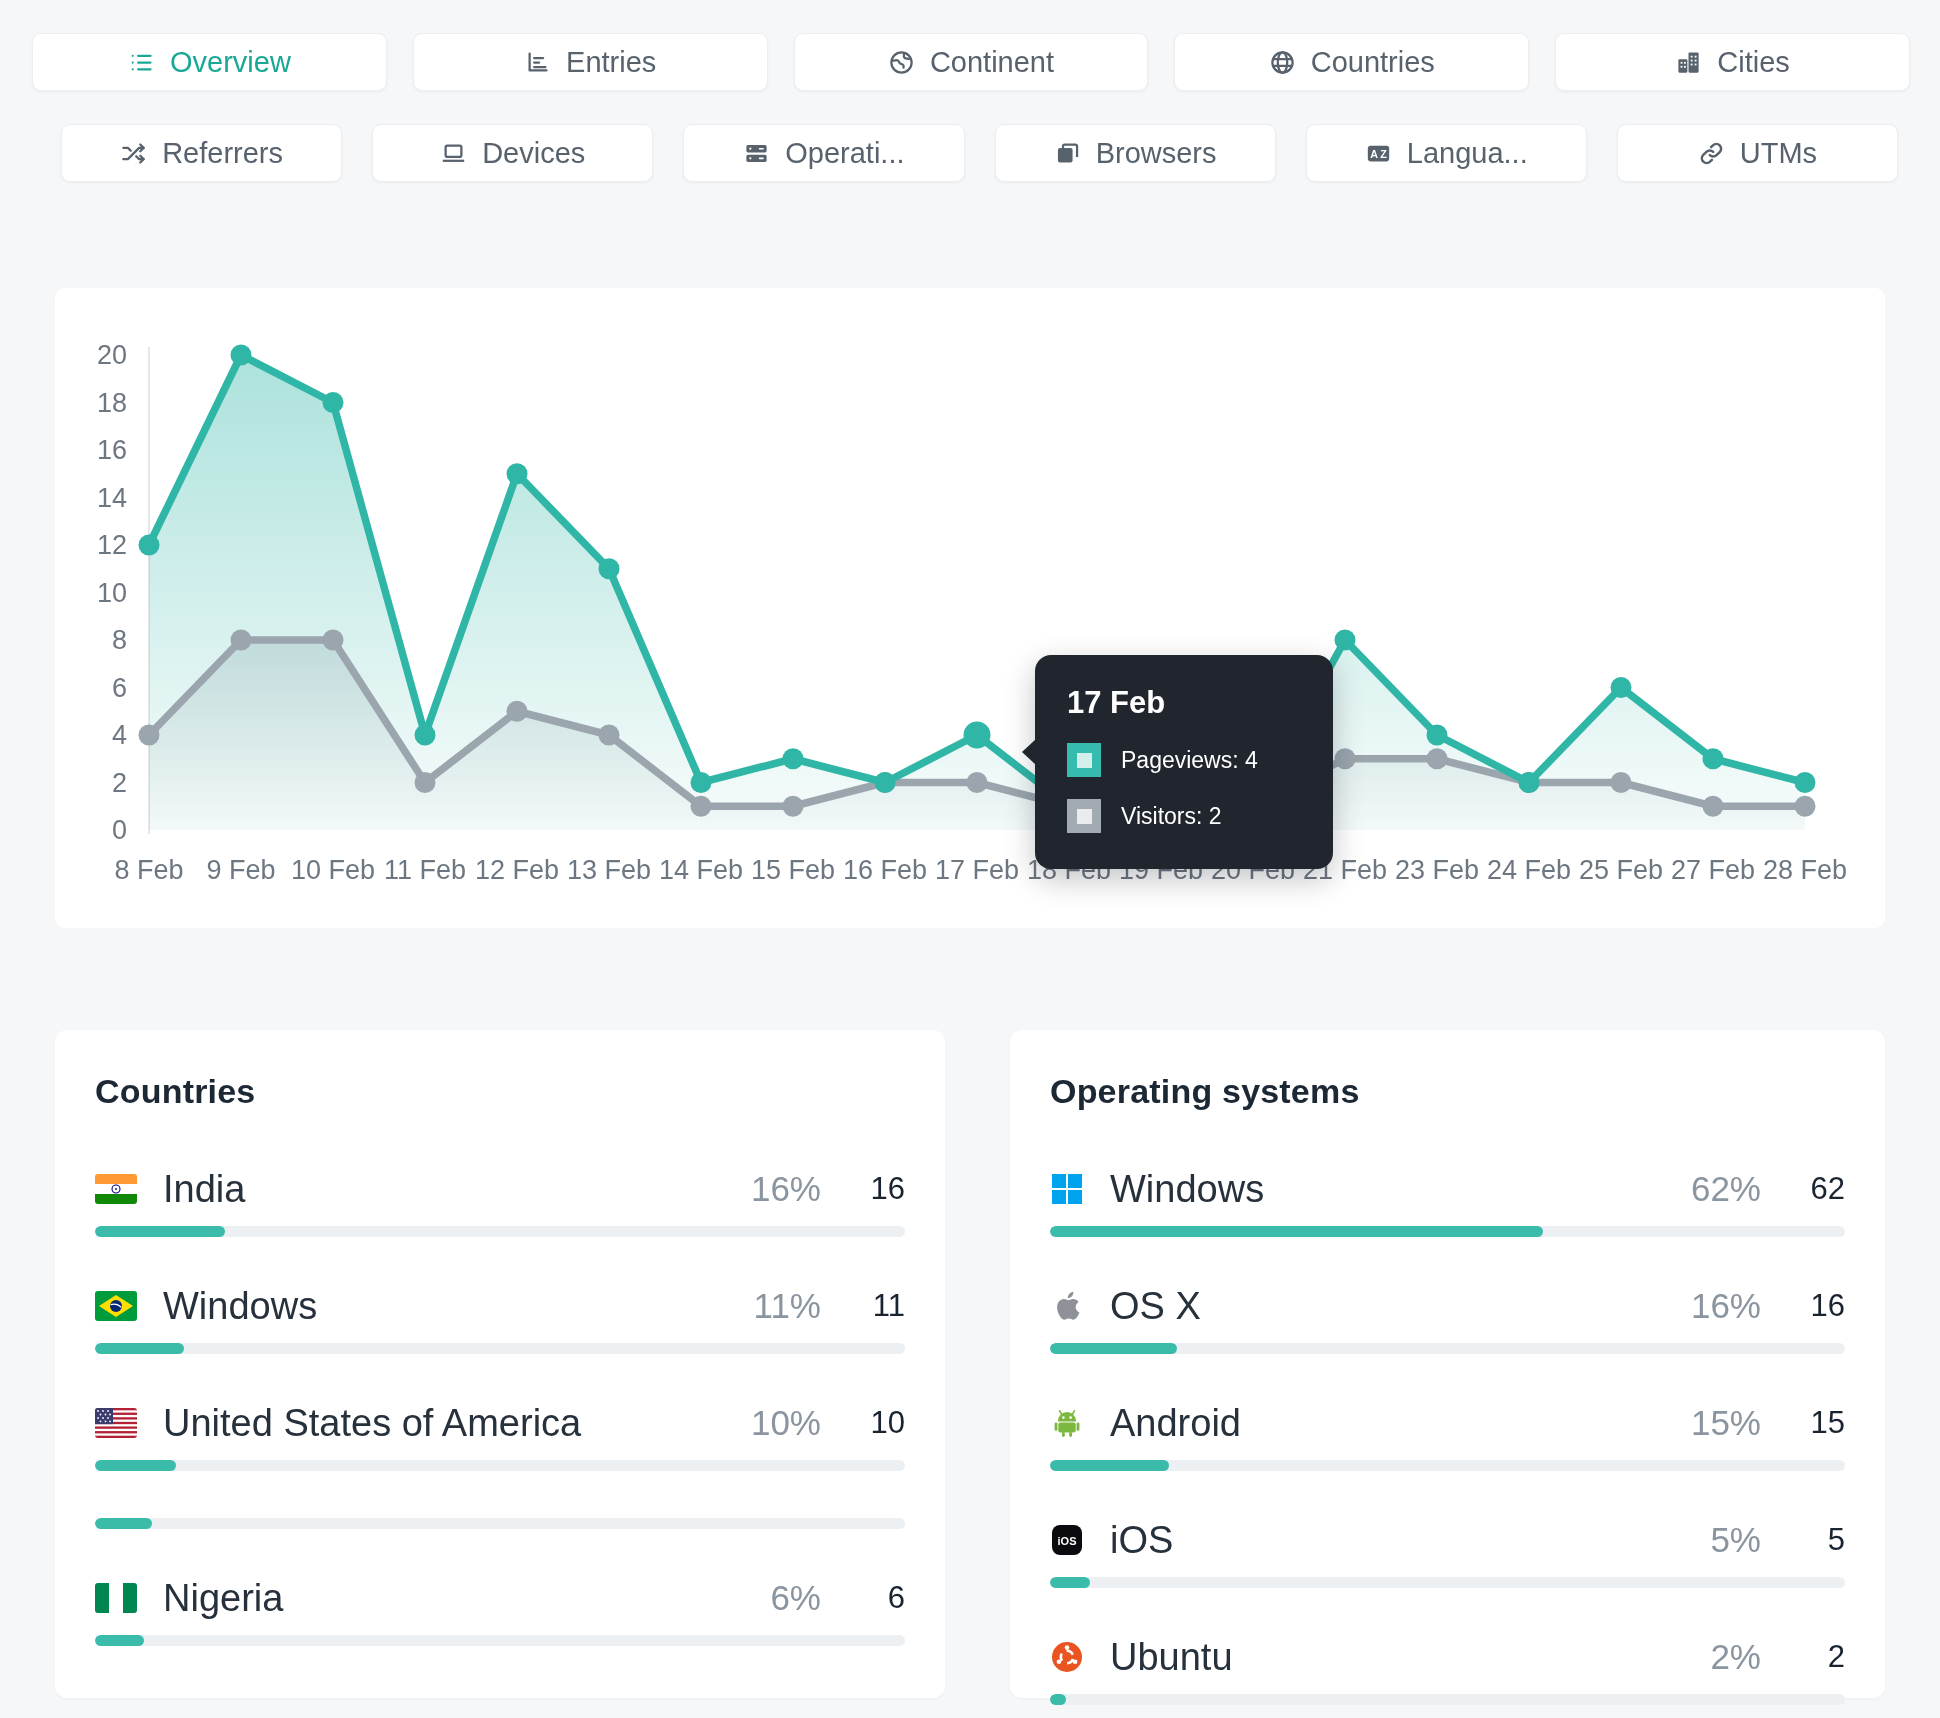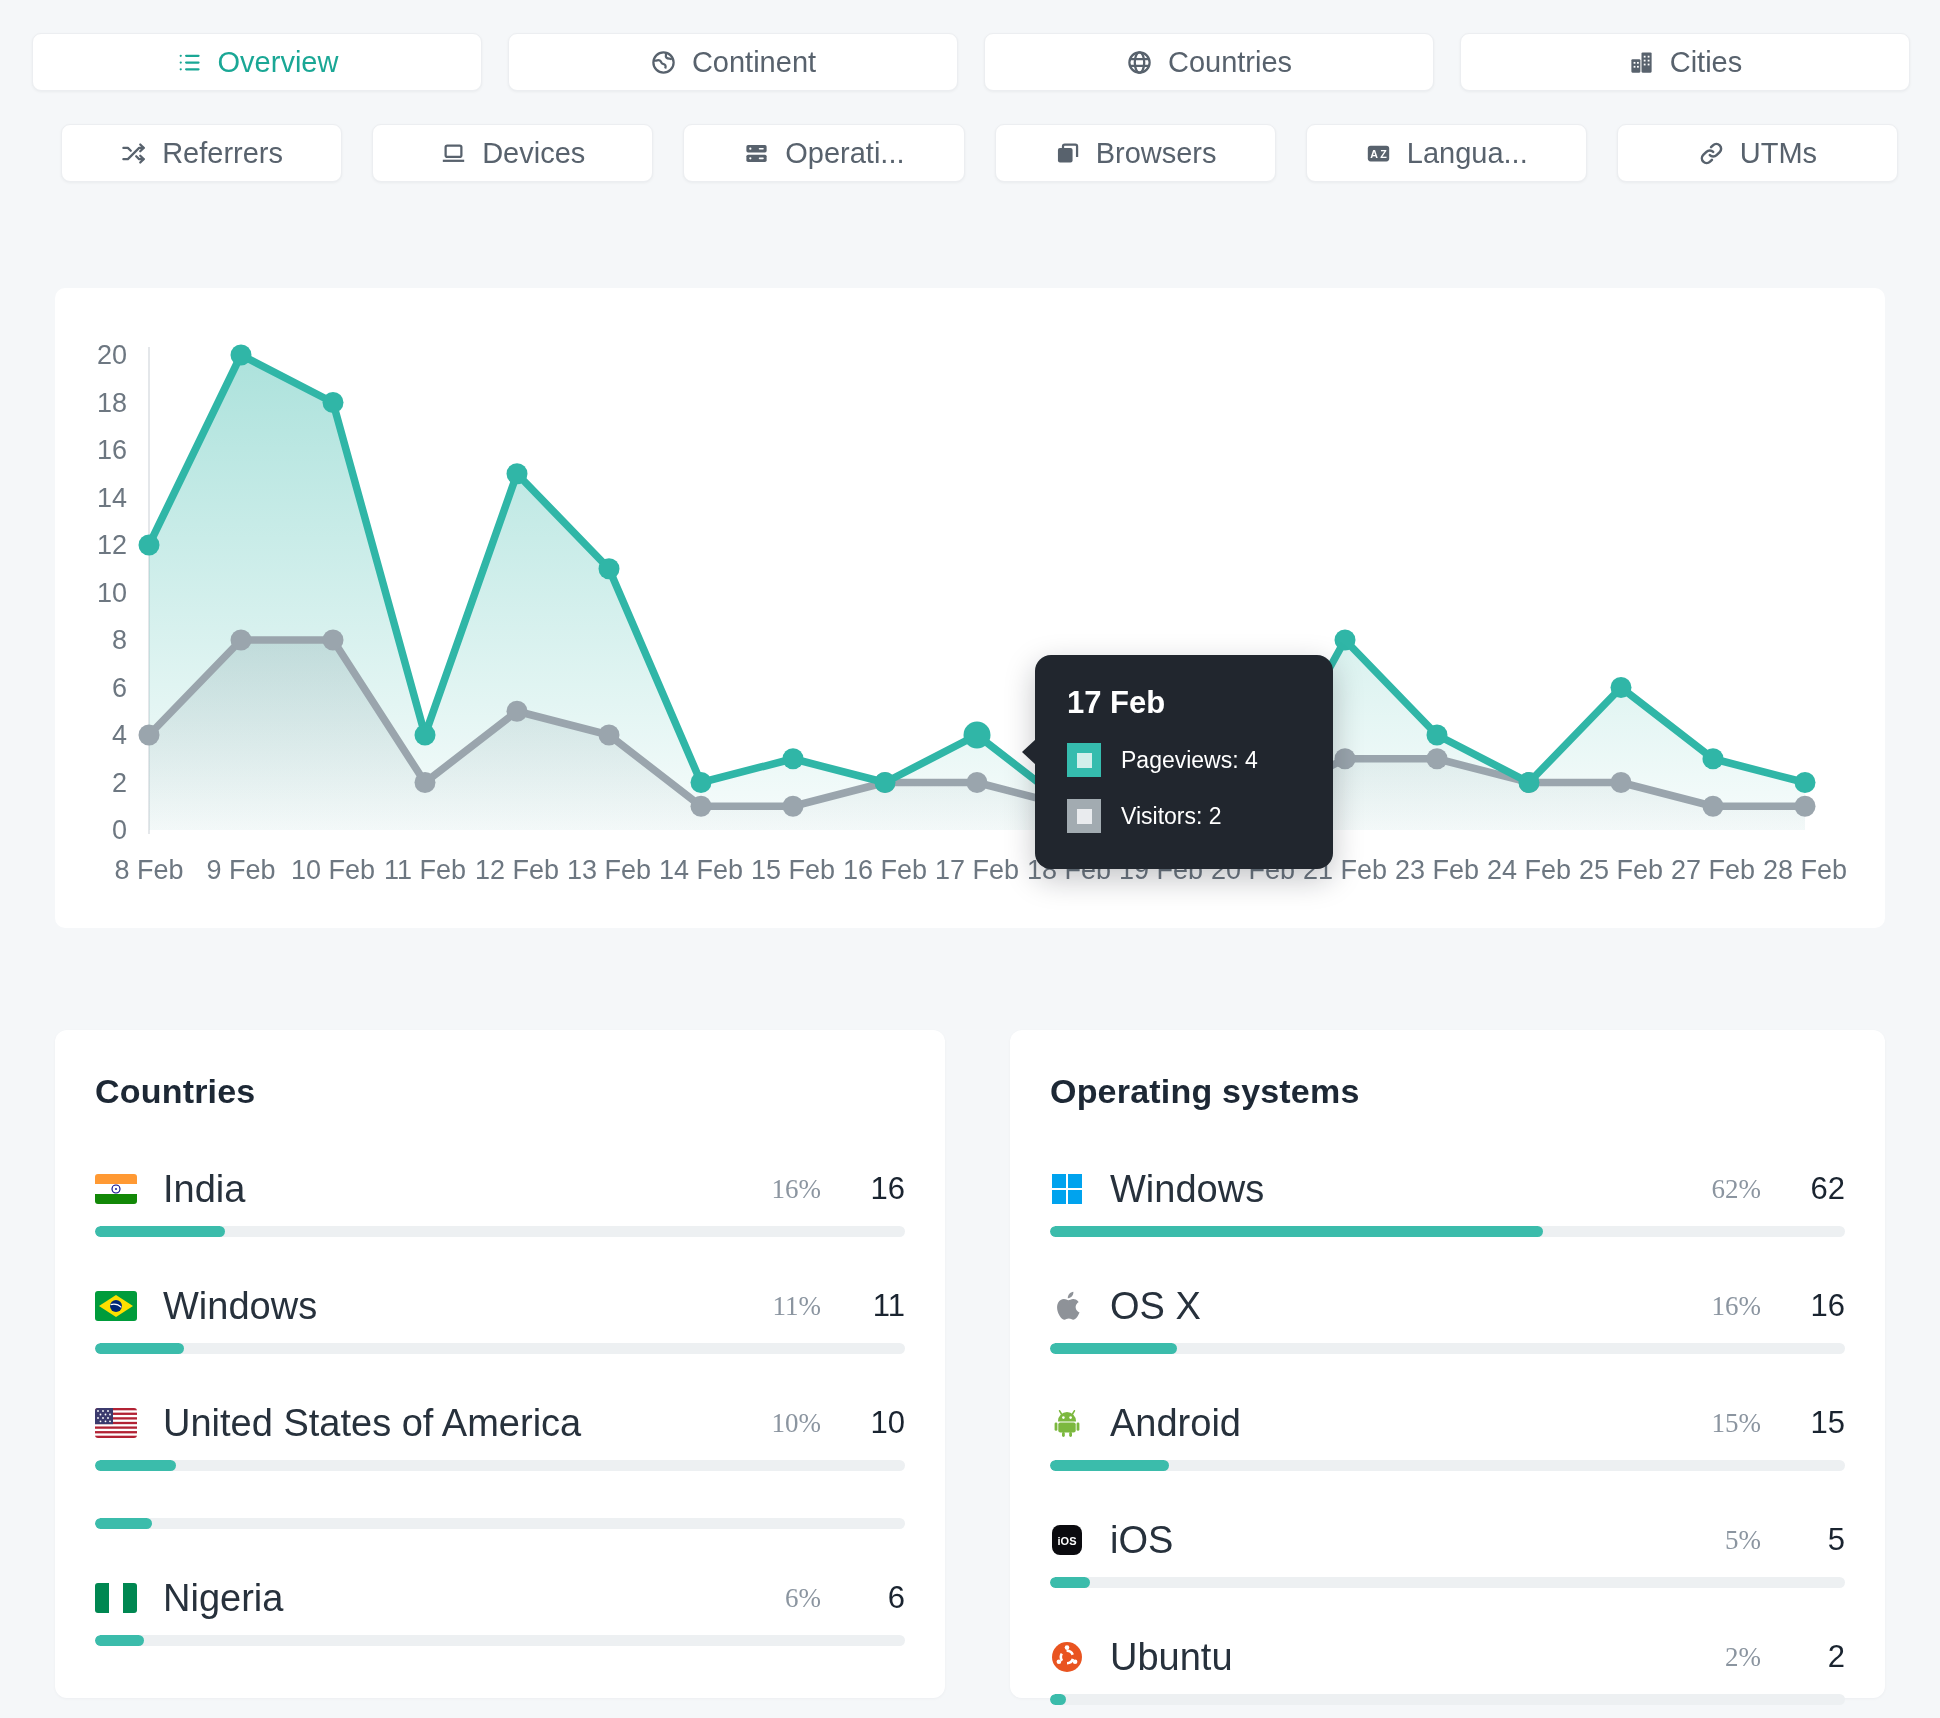--- a/index.html
+++ b/index.html
@@ -62,21 +62,21 @@
   #panel-1 { left:1010px; width:875px; }
   .panel-title { font-size:34px; font-weight:700; color:#1d2835; letter-spacing:.2px; }
   .rows { margin-top:56px; }
   .row { margin-bottom:47px; }
   .row-line { display:flex; align-items:center; height:44px; }
   .row-icon { flex:none; margin-right:26px; display:flex; align-items:center; justify-content:center; }
   .row-icon.flag { width:42px; height:30px; border-radius:3px; overflow:hidden; box-shadow:0 0 0 1px rgba(0,0,0,.06) inset; }
   .row-icon.os { width:34px; height:34px; }
   .row-icon svg { width:100%; height:100%; display:block; }
   .row-name { font-size:38px; color:#27313c; }
-  .row-pct { margin-left:auto; font-size:27px; color:#8b95a0;font-family:Liberation Serif, serif; }
+  .row-pct { margin-left:auto; font-size:35px; color:#8b95a0; }
   .row-count { width:84px; text-align:right; font-size:31px; font-weight:500; color:#1a2430; }
   .row-bar { margin-top:15px; height:11px; background:#edf0f2; border-radius:6px; overflow:hidden; }
   .row-fill { height:11px; border-radius:6px; }
 </style>
 </head>
 <body>
 
 <main>
 
   <nav class="tabs-row tabs-row1" id="tabs-row1">
@@ -85,20 +85,31 @@
           <svg viewBox="0 0 24 24" fill="none" stroke="currentColor" stroke-width="2" stroke-linecap="round">
             <circle cx="4.2" cy="6" r="1" fill="currentColor" stroke="none"></circle>
             <circle cx="4.2" cy="12" r="1" fill="currentColor" stroke="none"></circle>
             <circle cx="4.2" cy="18" r="1" fill="currentColor" stroke="none"></circle>
             <line x1="9" y1="6" x2="20" y2="6"></line>
             <line x1="9" y1="12" x2="20" y2="12"></line>
             <line x1="9" y1="18" x2="20" y2="18"></line>
           </svg>
         </span>
         <span>Overview</span>
+      </div>
+      <div class="tab">
+        <span class="tab-icon">
+          <svg viewBox="0 0 24 24" fill="none" stroke="currentColor" stroke-width="2" stroke-linecap="round" stroke-linejoin="round">
+            <path d="M5 4v15h15"></path>
+            <line x1="9" y1="8" x2="17" y2="8"></line>
+            <line x1="9" y1="12" x2="13.5" y2="12"></line>
+            <line x1="9" y1="16" x2="19" y2="16"></line>
+          </svg>
+        </span>
+        <span>Entries</span>
       </div>
       <div class="tab">
         <span class="tab-icon">
           <svg viewBox="0 0 24 24" fill="none" stroke="currentColor" stroke-width="2">
             <circle cx="12" cy="12" r="9"></circle>
             <path d="M3.6 10c2 1.2 3.2-.8 5.1.2 1.9 1 .8 2.8 2.8 3s3 2 2 4.2"></path>
             <path d="M14 3.4c1 2-.9 2.8.6 4.3 1.5 1.5 3.8.3 4.9 1.8"></path>
           </svg>
         </span>
         <span>Continent</span>

